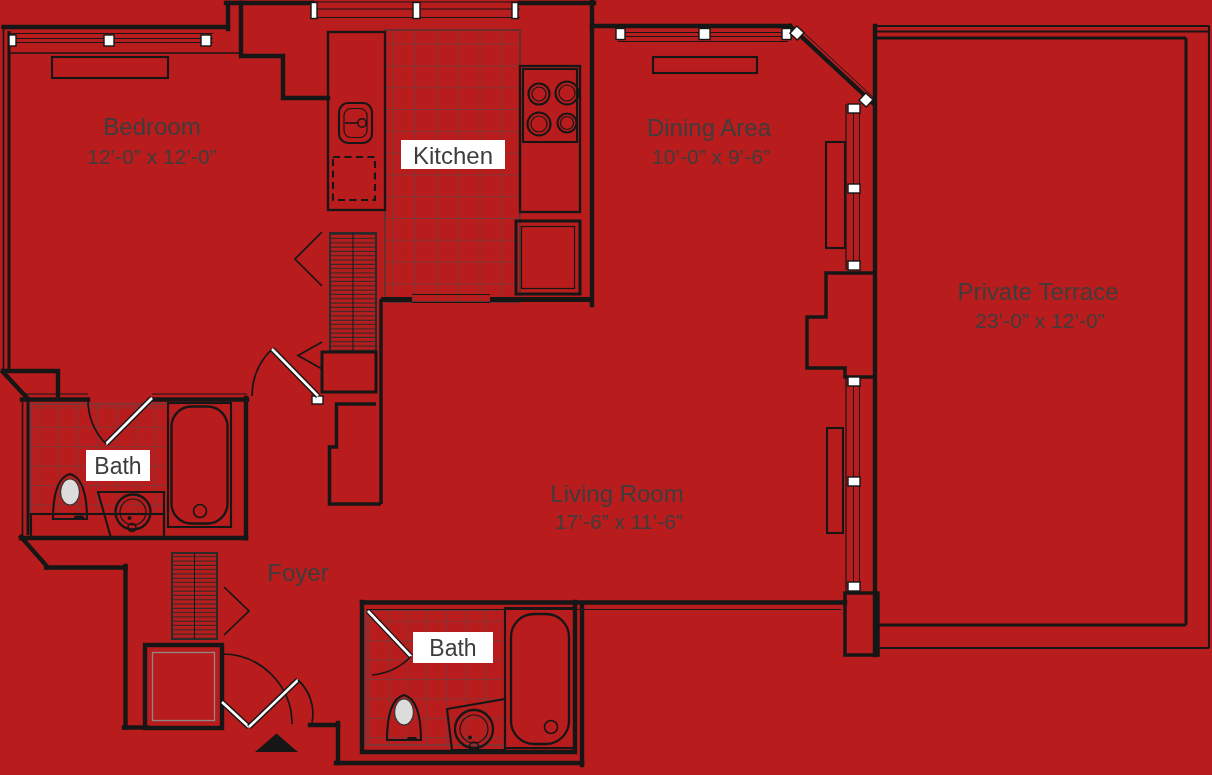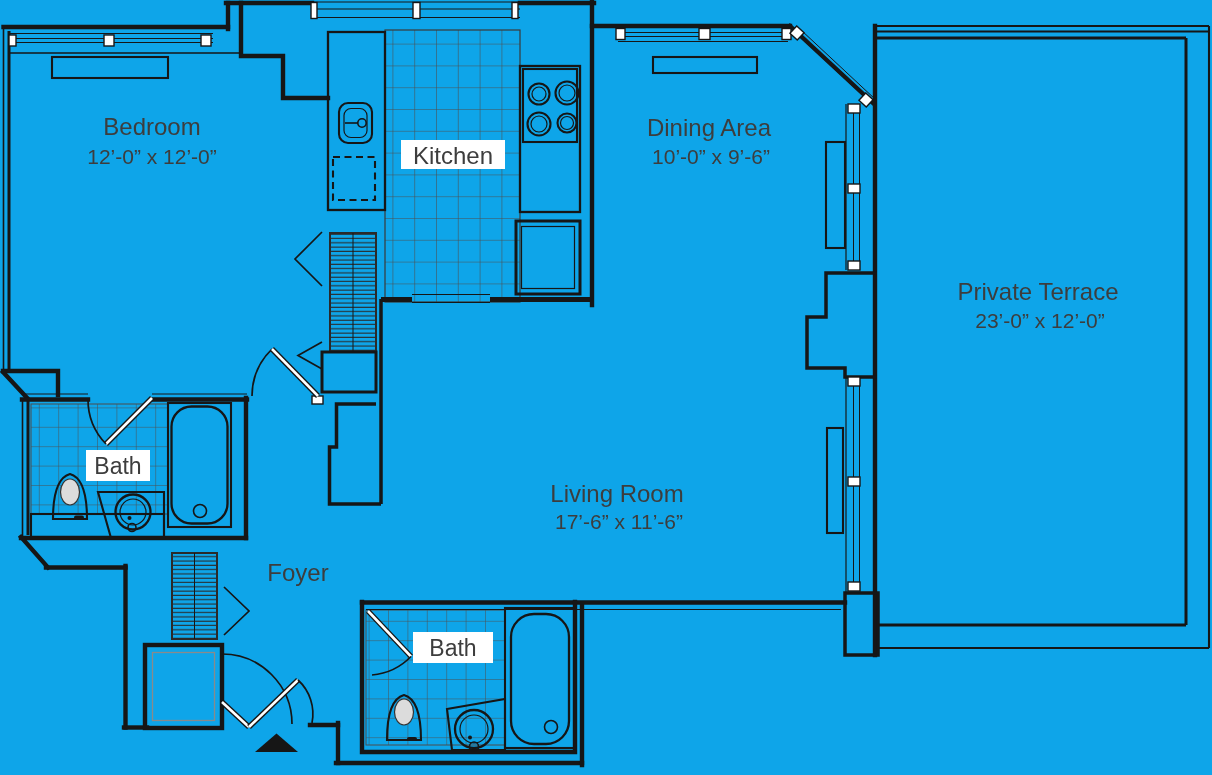--- a/index.html
+++ b/index.html
@@ -1,16 +1,16 @@
 <!DOCTYPE html>
 <html><head>
 <meta charset="utf-8">
 <style>
   html,body{margin:0;padding:0;background:#ffffff;}
-  .plan-wrap{position:relative;width:1212px;height:775px;background:#0ea5e9;overflow:hidden;
+  .plan-wrap{position:relative;width:1212px;height:775px;background:#b91c1c;overflow:hidden;
              font-family:"Liberation Sans",sans-serif;}
   svg{display:block;}
   svg text{fill:#3d3d3d;font-family:"Liberation Sans",sans-serif;text-anchor:middle;dominant-baseline:central;}
   .rn{font-size:24px;}
   .rd{font-size:21px;}
   .rnsm{font-size:23px;}
   .w1{stroke:#161616;stroke-width:1;fill:none;}
   .w12{stroke:#161616;stroke-width:1.2;fill:none;}
   .w15{stroke:#161616;stroke-width:1.6;fill:none;}
   .w2{stroke:#161616;stroke-width:2.1;fill:none;}

